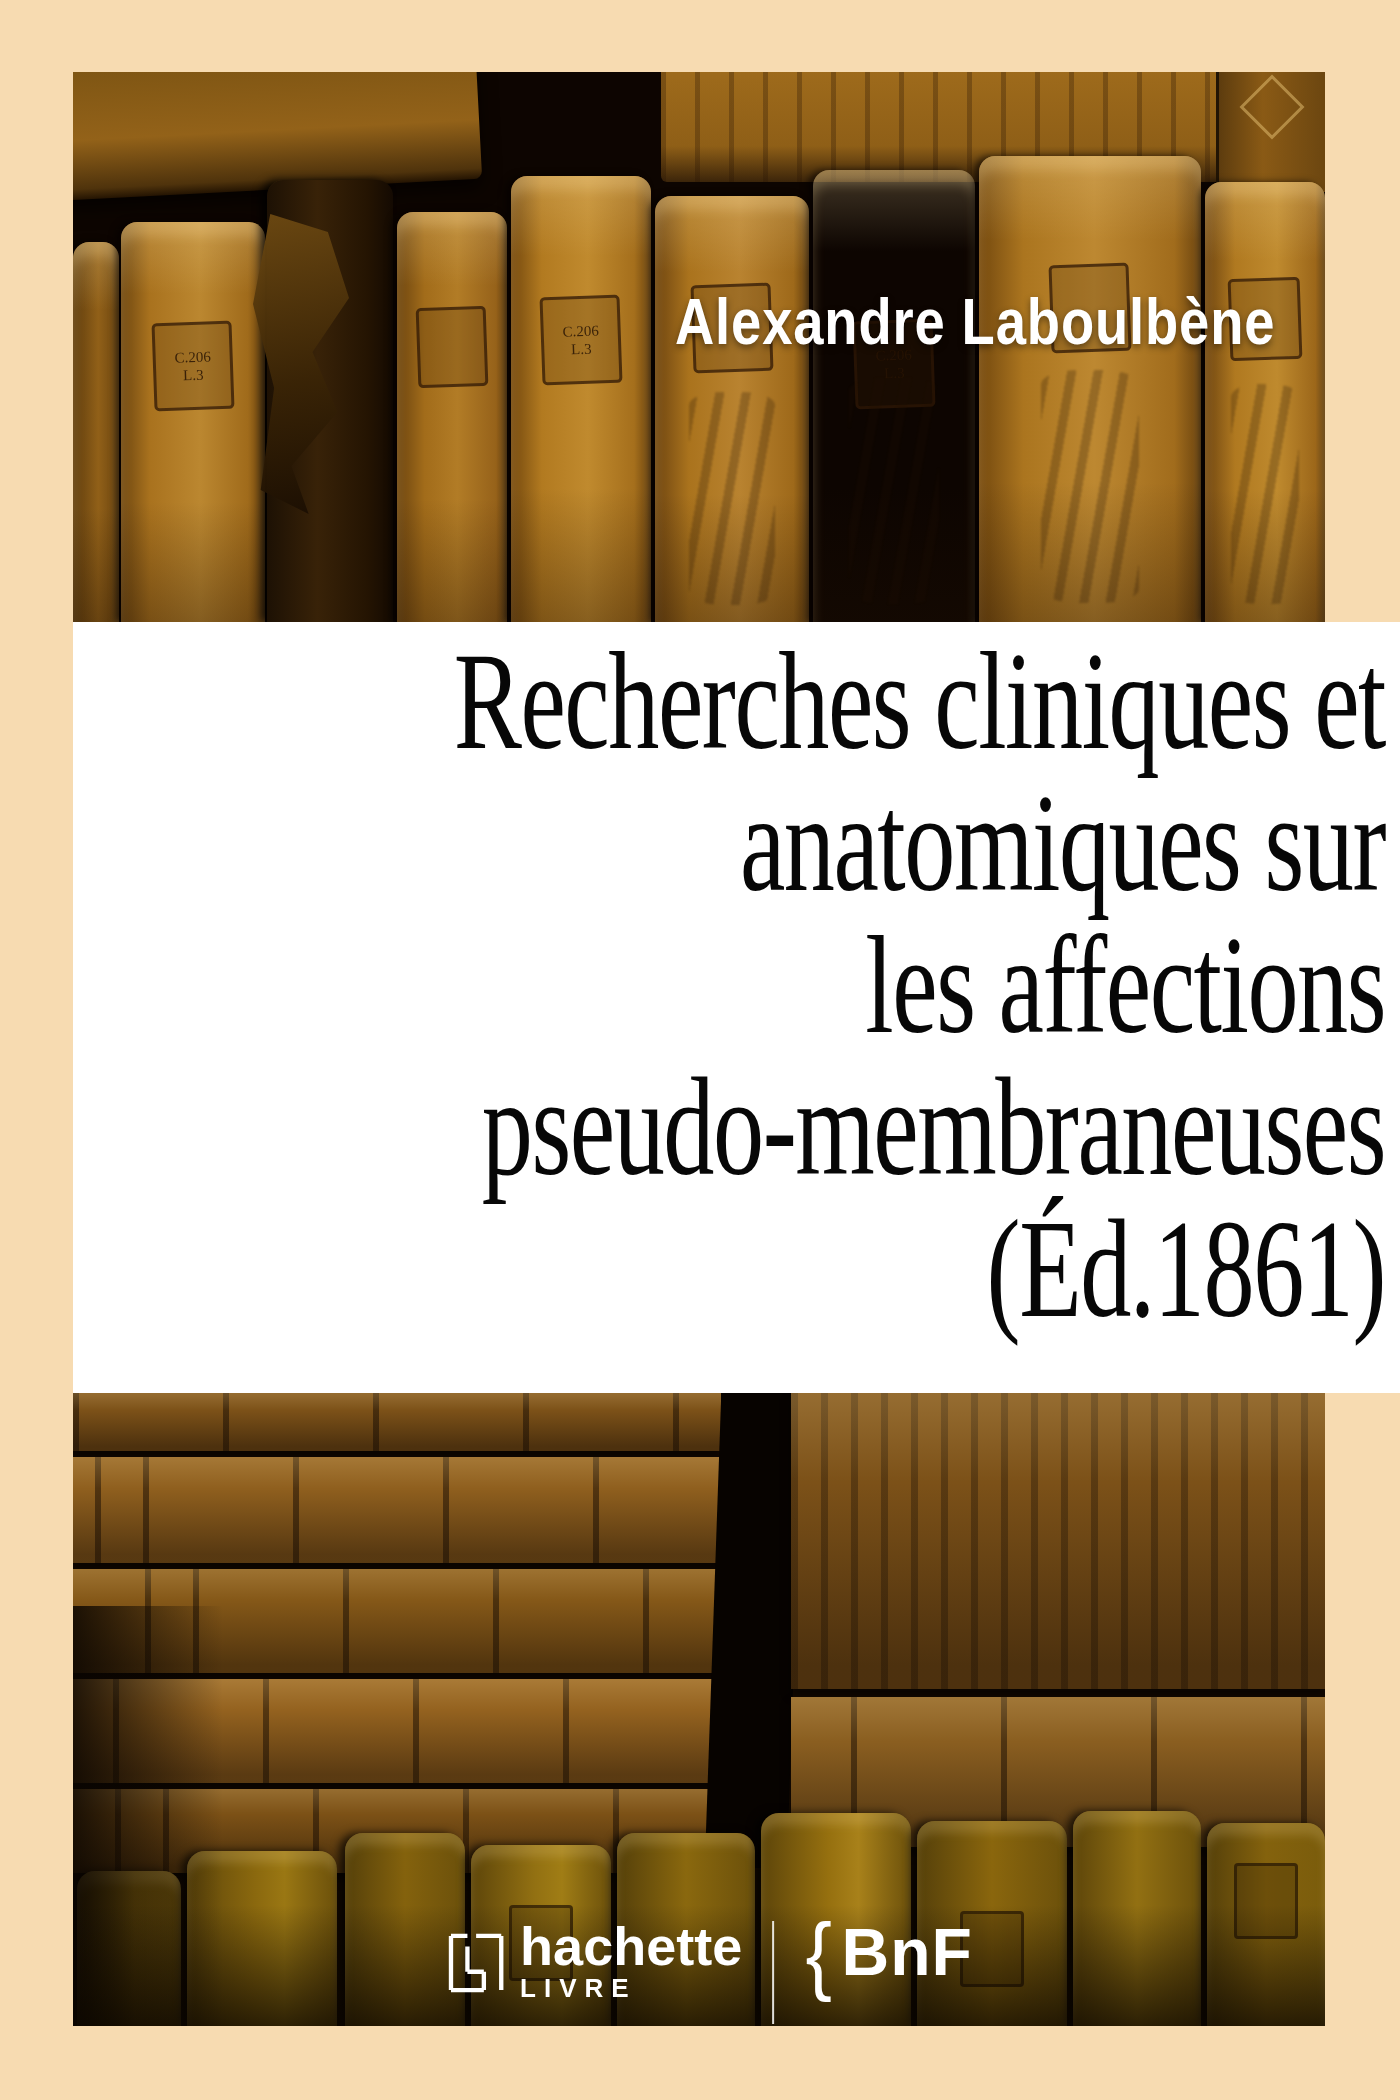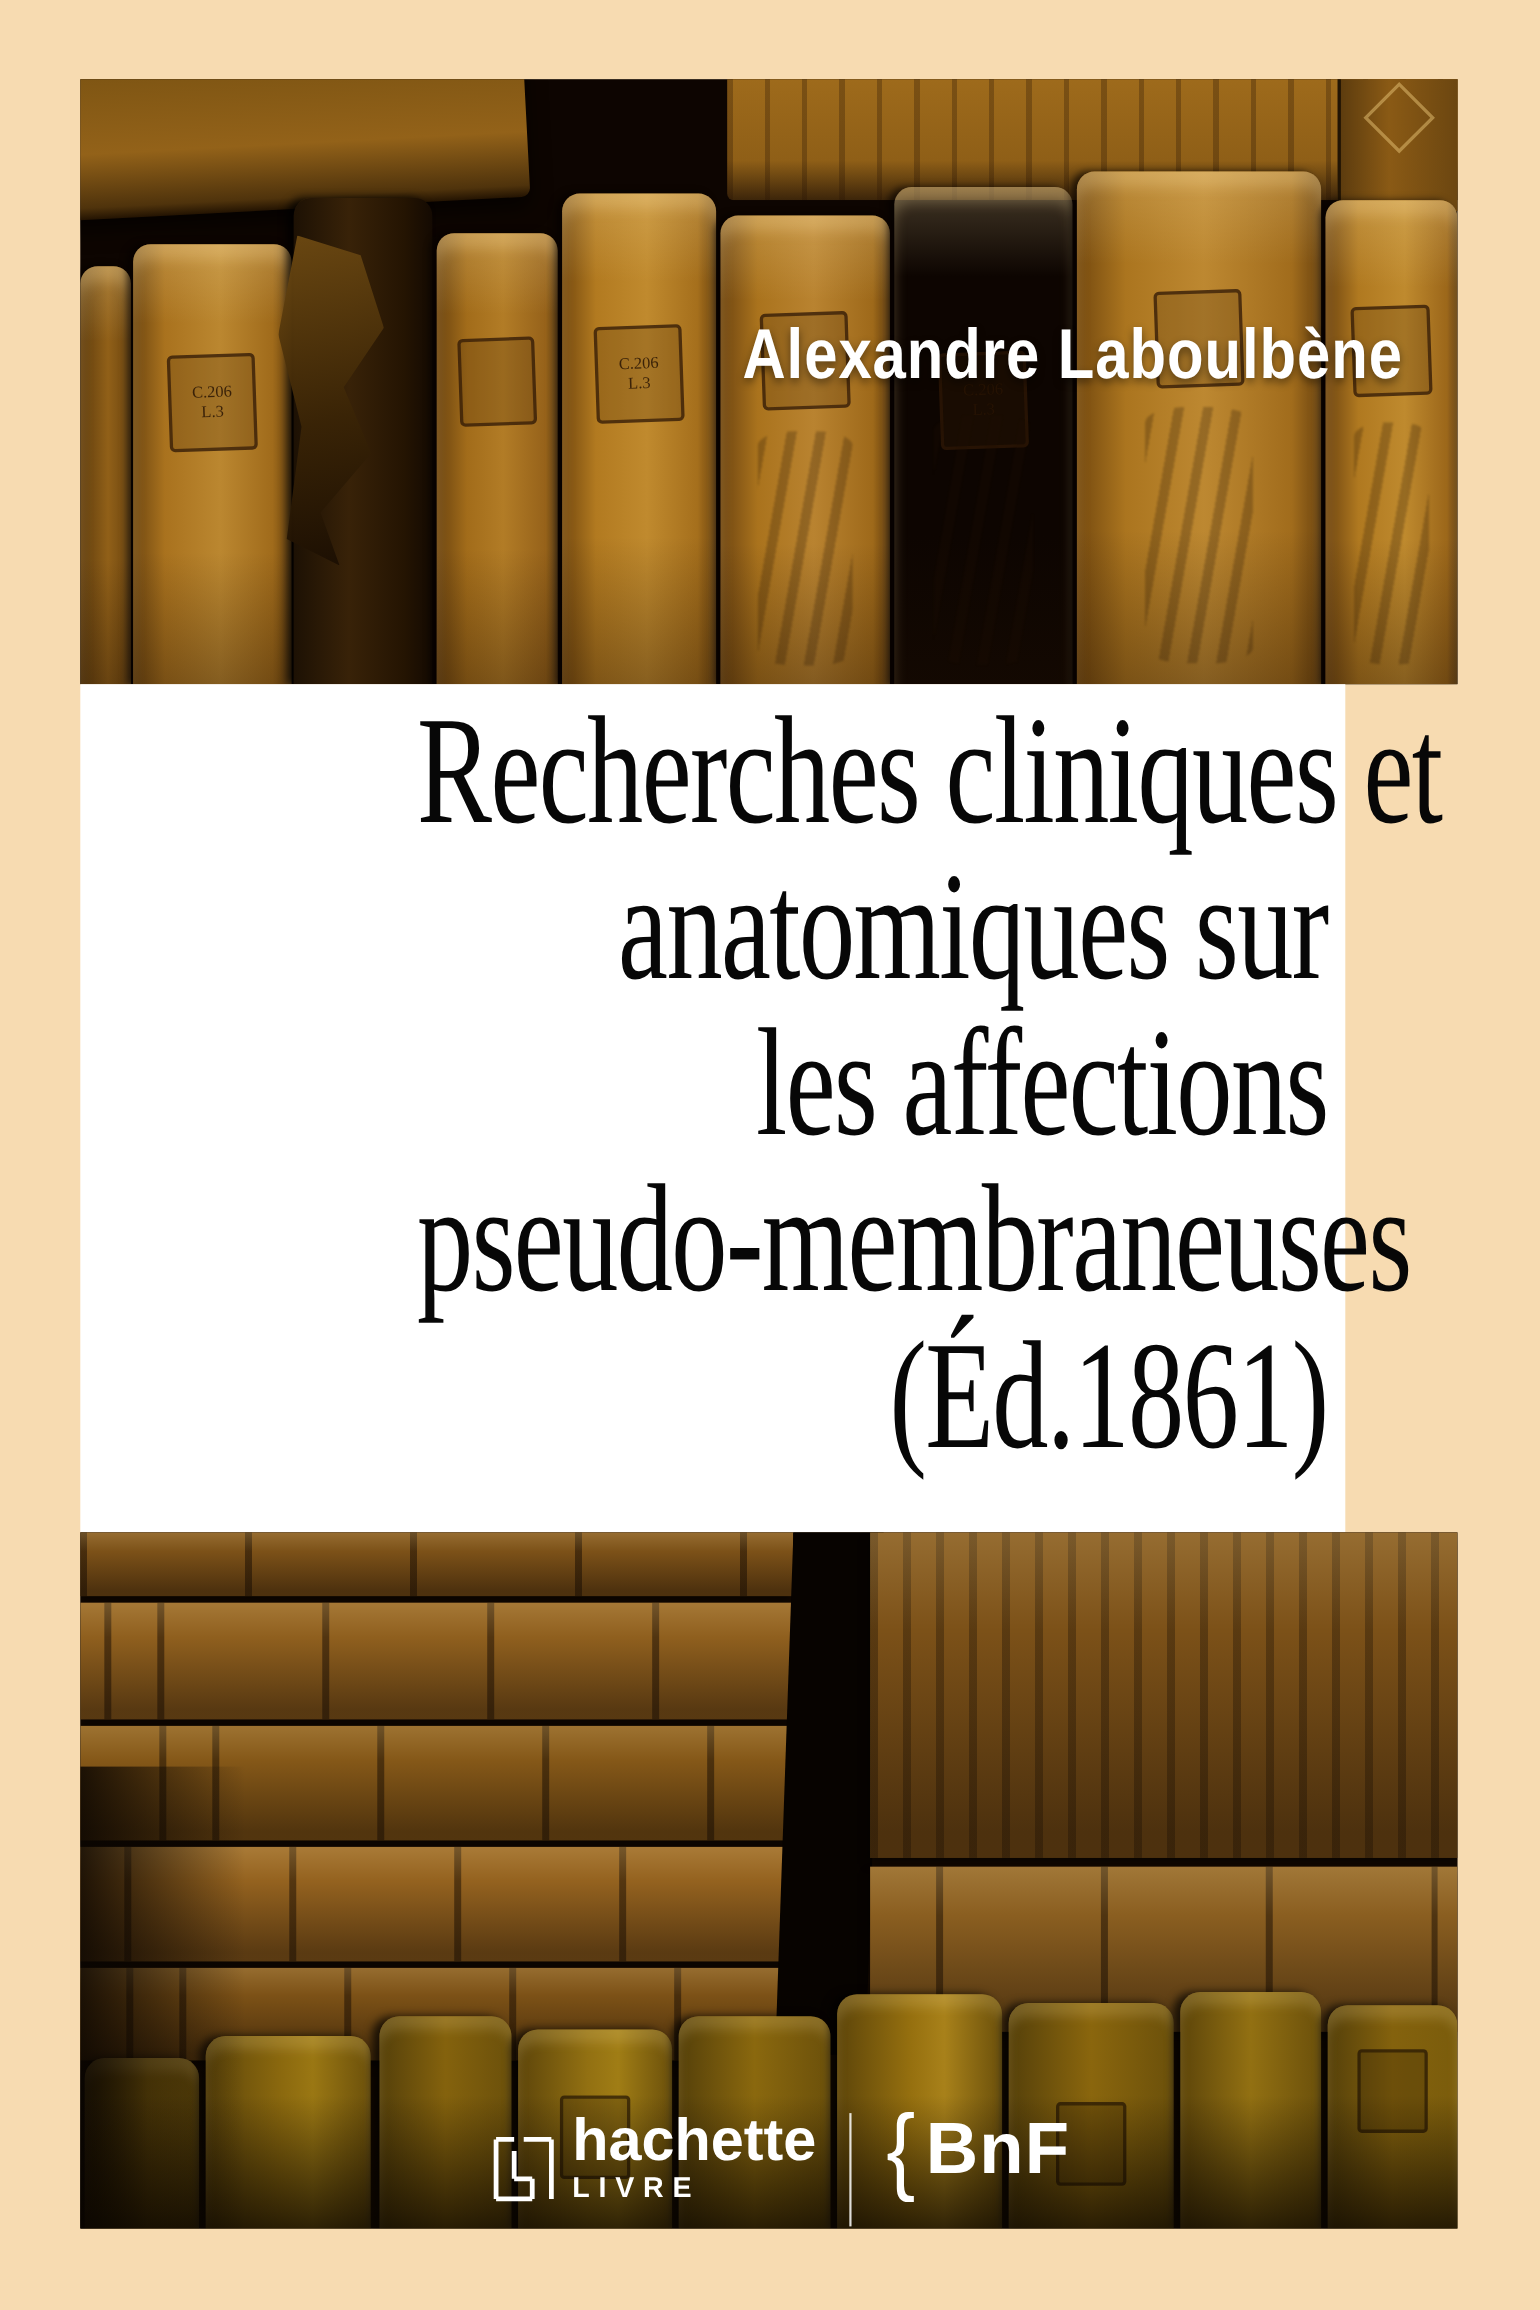--- a/index.html
+++ b/index.html
@@ -80,21 +80,21 @@
     position:absolute;right:50px;top:213px;z-index:9;
     color:#ffffff;
     font-size:64px;font-weight:bold;white-space:nowrap;
     transform:scaleX(.85);transform-origin:right center;
     text-shadow:0 3px 8px rgba(0,0,0,.45);
     letter-spacing:1px;
   }
 
   
   .band{
-    position:absolute;left:73px;top:622px;width:1150px;height:771px;
+    position:absolute;left:73px;top:622px;width:1328px;height:771px;
     background:#ffffff;
     padding:8px 16px 0 0;box-sizing:border-box;
   }
   .title{
     text-align:right;
     font-family:"Liberation Serif",serif;
     font-size:140px;line-height:142px;
     color:#070707;letter-spacing:-2px;
   }
   .title .tl{transform:scaleX(.73);transform-origin:right center;white-space:nowrap;}
@@ -132,21 +132,21 @@
     pointer-events:none;
   }
 
   
   .logos{
     position:absolute;left:50%;top:528px;z-index:10;
     transform:translateX(calc(-50% + 11px));
     display:flex;align-items:flex-start;
     color:#fff;
   }
-  .hachette{display:flex;align-items:flex-end;}
+  .hachette{display:flex;align-items:center;}
   .hachette svg{display:block;margin-top:2px;}
   .wordmark{margin-left:15px;display:flex;flex-direction:column;}
   .wm-main{font-size:54px;line-height:50px;font-weight:bold;letter-spacing:0;}
   .wm-sub{font-size:26px;line-height:30px;font-weight:bold;letter-spacing:8px;margin-top:2px;}
   .divider{width:2px;height:103px;background:rgba(255,255,255,.85);margin:0 30px;}
   .bnf{display:flex;align-items:flex-start;}
   .brace{font-size:88px;line-height:66px;font-weight:normal;transform:scaleX(.9);display:block;margin-right:8px;}
   .bnf-label{font-size:66px;line-height:62px;font-weight:bold;letter-spacing:1px;}
 </style>
 </head>

